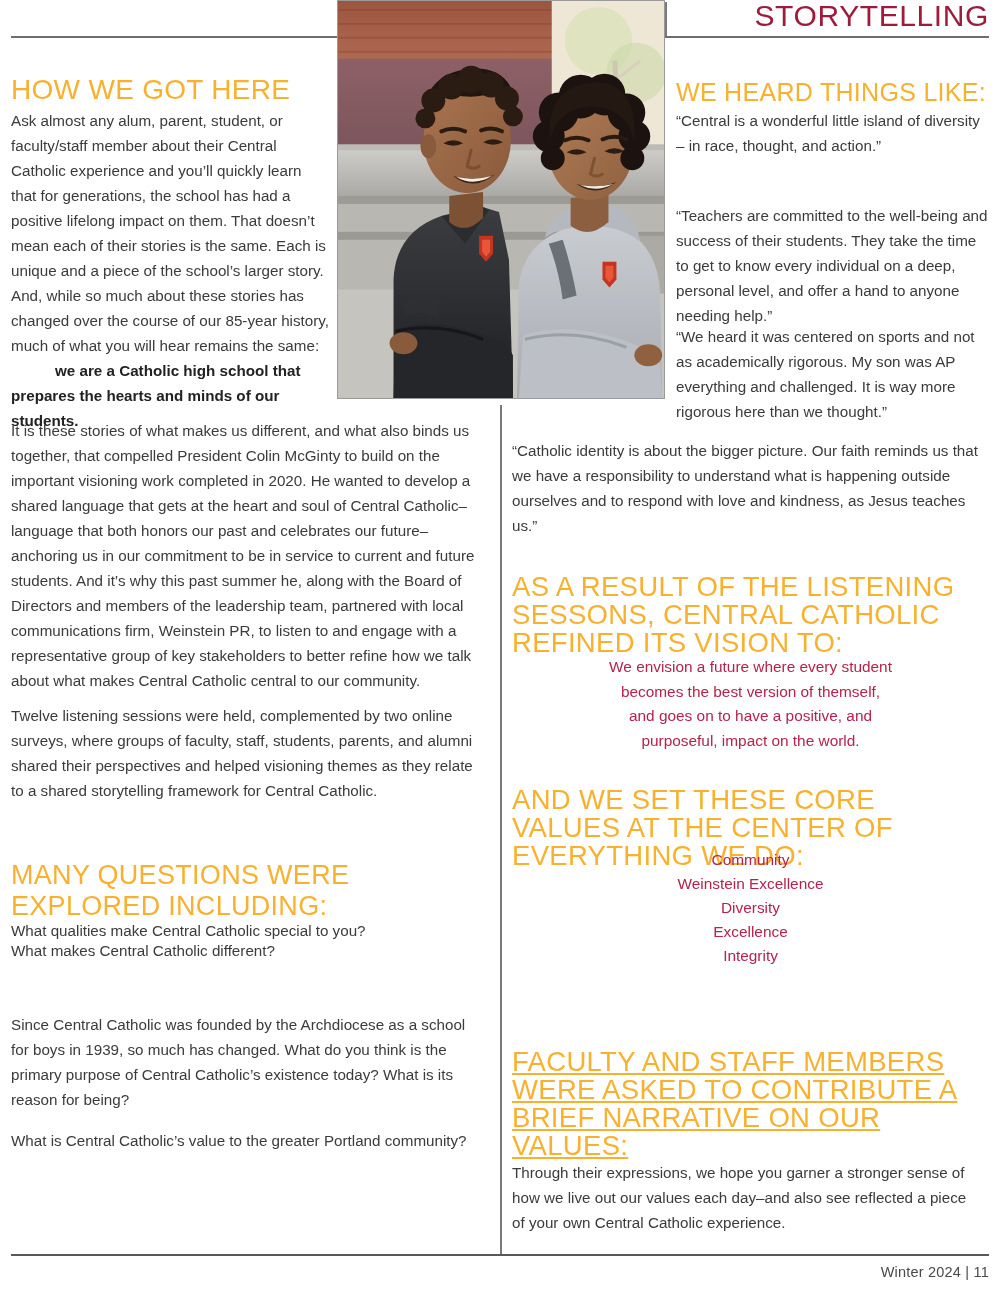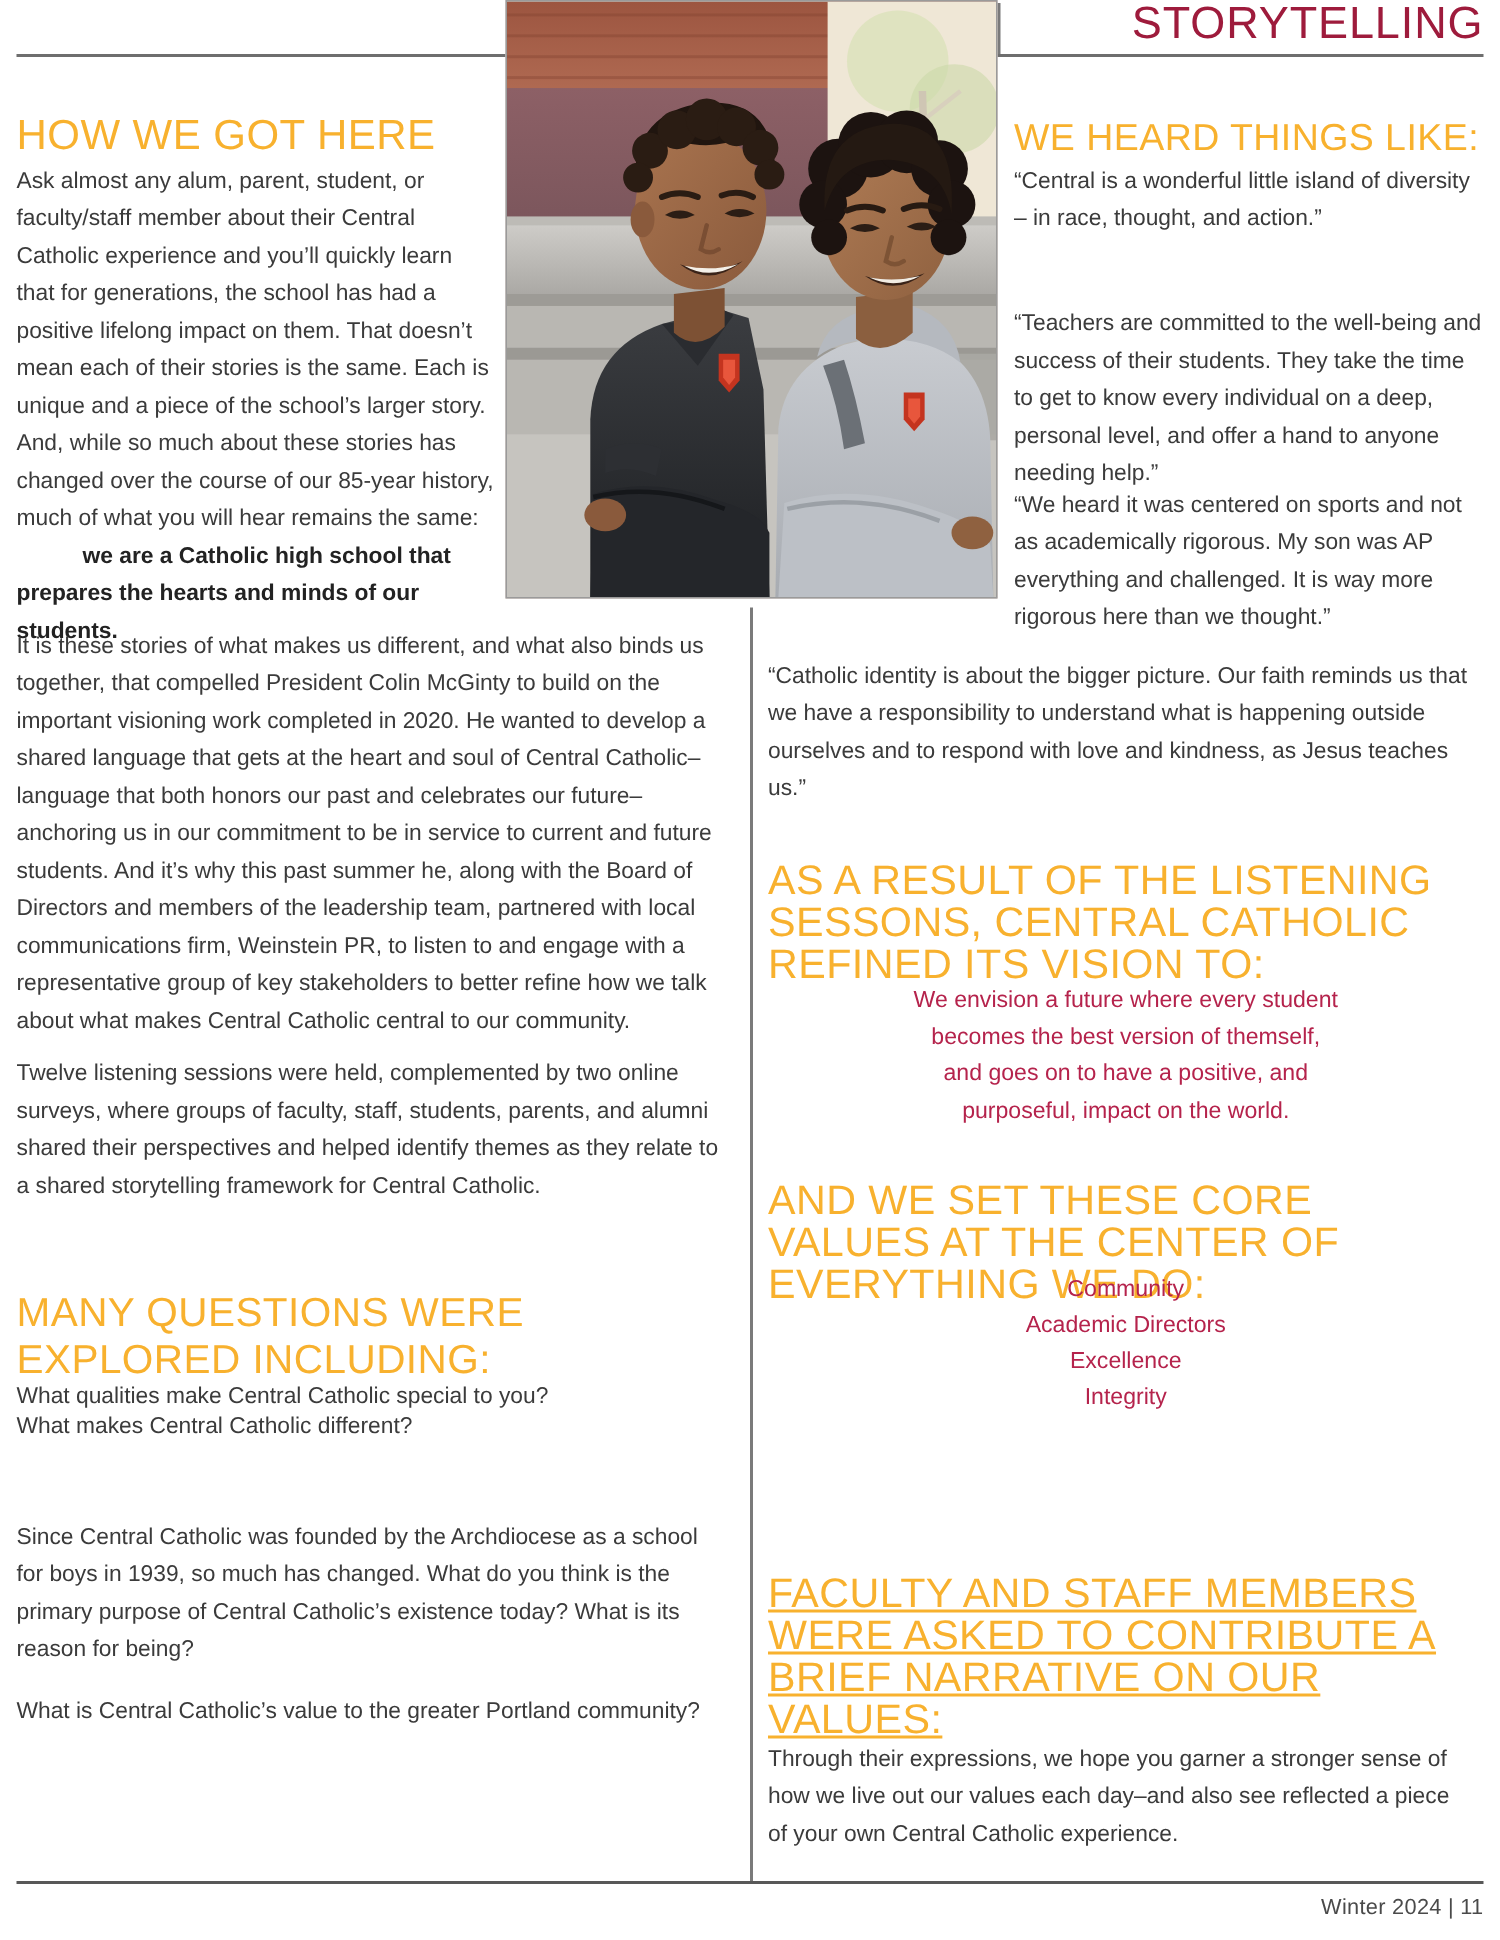--- a/index.html
+++ b/index.html
@@ -229,21 +229,21 @@
   <div class="divider-vert"></div>
   <div class="rule-footer"></div>
 
   <div class="kicker">STORYTELLING</div>
 
   <h1 class="gold-head h-how">HOW WE GOT HERE</h1>
 
   <p class="body-text lead-block"><span>Ask almost any alum, parent, student, or faculty/staff member about their Central Catholic experience and you’ll quickly learn that for generations, the school has had a positive lifelong impact on them. That doesn’t mean each of their stories is the same. Each is unique and a piece of the school’s larger story. And, while so much about these stories has changed over the course of our 85-year history, much of what you will hear remains the same: </span><b>we are a Catholic high school that prepares the hearts and minds of our students.</b></p>
 
   <p class="body-text para-2">It is these stories of what makes us different, and what also binds us together, that compelled President Colin McGinty to build on the important visioning work completed in 2020. He wanted to develop a shared language that gets at the heart and soul of Central Catholic–language that both honors our past and celebrates our future–anchoring us in our commitment to be in service to current and future students. And it’s why this past summer he, along with the Board of Directors and members of the leadership team, partnered with local communications firm, Weinstein PR, to listen to and engage with a representative group of key stakeholders to better refine how we talk about what makes Central Catholic central to our community.</p>
-  <p class="body-text para-3">Twelve listening sessions were held, complemented by two online surveys, where groups of faculty, staff, students, parents, and alumni shared their perspectives and helped identify themes as they relate to a shared storytelling framework for Central Catholic.</p>
+  <p class="body-text para-3">Twelve listening sessions were held, complemented by two online surveys, where groups of faculty, staff, students, parents, and alumni shared their perspectives and helped visioning themes as they relate to a shared storytelling framework for Central Catholic.</p>
 
   <h2 class="gold-head h-questions">MANY QUESTIONS WERE EXPLORED INCLUDING:</h2>
 
   <p class="body-text q1">What qualities make Central Catholic special to you?</p>
   <p class="body-text q2">What makes Central Catholic different?</p>
   <p class="body-text q3">Since Central Catholic was founded by the Archdiocese as a school for boys in 1939, so much has changed. What do you think is the primary purpose of Central Catholic’s existence today? What is its reason for being?</p>
   <p class="body-text q4">What is Central Catholic’s value to the greater Portland community?</p>
 
   <div class="photo">
     <svg viewBox="0 0 328 399" preserveAspectRatio="xMidYMid slice">
@@ -405,21 +405,22 @@
     <div>We envision a future where every student</div>
     <div>becomes the best version of themself,</div>
     <div>and goes on to have a positive, and</div>
     <div>purposeful, impact on the world.</div>
   </div>
 
   <h2 class="gold-head h-values">AND WE SET THESE CORE VALUES AT THE CENTER OF EVERYTHING WE DO:</h2>
 
   <ul class="values-list">
     <li>Community</li>
-    <li>Academic Directors</li>
+    <li>Weinstein Excellence</li>
+    <li>Diversity</li>
     <li>Excellence</li>
     <li>Integrity</li>
   </ul>
 
   <h2 class="gold-head h-faculty">FACULTY AND STAFF MEMBERS WERE ASKED TO CONTRIBUTE A BRIEF NARRATIVE ON OUR VALUES:</h2>
 
   <p class="body-text closing">Through their expressions, we hope you garner a stronger sense of how we live out our values each day–and also see reflected a piece of your own Central Catholic experience.</p>
 
   <div class="footer-text">Winter 2024 | 11</div>
 

